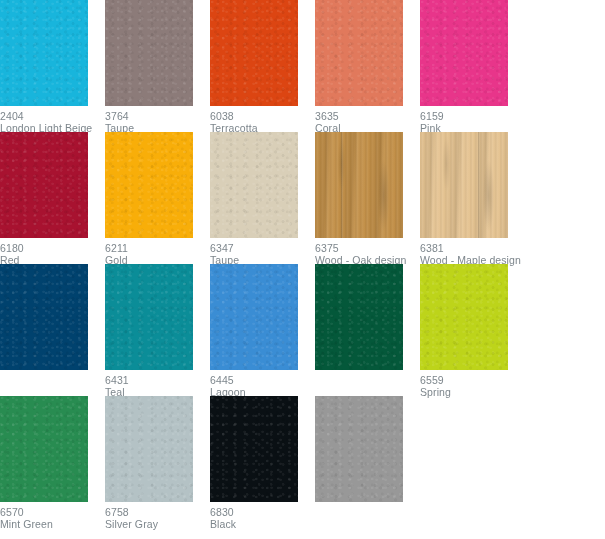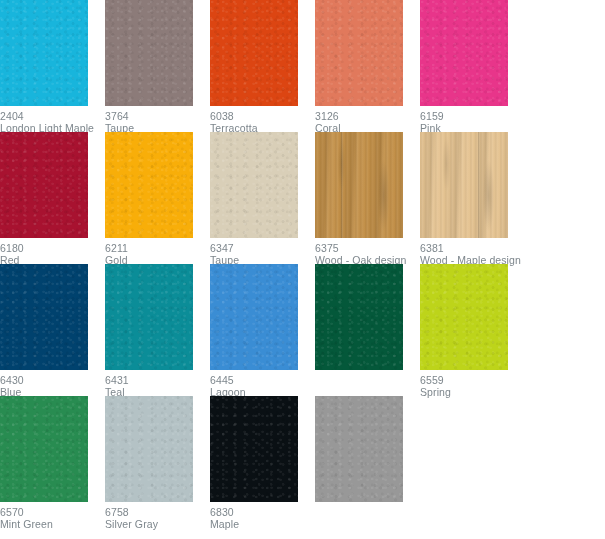--- a/index.html
+++ b/index.html
@@ -96,41 +96,41 @@
   }
 </style>
 </head>
 <body>
 
 <div id="swatch-grid">
     <div class="swatch-cell">
       <div class="swatch-chip grain" style="background: rgb(24, 181, 220);"></div>
       <div class="swatch-label">
         <div class="swatch-code">2404</div>
-        <div class="swatch-name">London Light Maple</div>
+        <div class="swatch-name">London Light Beige</div>
       </div>
     </div>
     <div class="swatch-cell">
       <div class="swatch-chip grain" style="background: rgb(140, 123, 121);"></div>
       <div class="swatch-label">
         <div class="swatch-code">3764</div>
         <div class="swatch-name">Taupe</div>
       </div>
     </div>
     <div class="swatch-cell">
       <div class="swatch-chip grain" style="background: rgb(220, 69, 18);"></div>
       <div class="swatch-label">
         <div class="swatch-code">6038</div>
         <div class="swatch-name">Terracotta</div>
       </div>
     </div>
     <div class="swatch-cell">
       <div class="swatch-chip grain" style="background: rgb(225, 121, 92);"></div>
       <div class="swatch-label">
-        <div class="swatch-code">3126</div>
+        <div class="swatch-code">3635</div>
         <div class="swatch-name">Coral</div>
       </div>
     </div>
     <div class="swatch-cell">
       <div class="swatch-chip grain" style="background: rgb(232, 53, 138);"></div>
       <div class="swatch-label">
         <div class="swatch-code">6159</div>
         <div class="swatch-name">Pink</div>
       </div>
     </div>
@@ -168,24 +168,20 @@
       <div class="swatch-chip wood" style="background: rgb(229, 195, 145);">
         <span class="plank-seam" style="left: 58px;"></span>
       </div>
       <div class="swatch-label">
         <div class="swatch-code">6381</div>
         <div class="swatch-name">Wood - Maple design</div>
       </div>
     </div>
     <div class="swatch-cell">
       <div class="swatch-chip grain" style="background: rgb(0, 66, 110);"></div>
-      <div class="swatch-label">
-        <div class="swatch-code">6430</div>
-        <div class="swatch-name">Blue</div>
-      </div>
     </div>
     <div class="swatch-cell">
       <div class="swatch-chip grain" style="background: rgb(11, 141, 152);"></div>
       <div class="swatch-label">
         <div class="swatch-code">6431</div>
         <div class="swatch-name">Teal</div>
       </div>
     </div>
     <div class="swatch-cell">
       <div class="swatch-chip grain" style="background: rgb(58, 141, 212);"></div>
@@ -215,19 +211,19 @@
       <div class="swatch-chip grain" style="background: rgb(180, 194, 197);"></div>
       <div class="swatch-label">
         <div class="swatch-code">6758</div>
         <div class="swatch-name">Silver Gray</div>
       </div>
     </div>
     <div class="swatch-cell">
       <div class="swatch-chip grain" style="background: rgb(10, 16, 20);"></div>
       <div class="swatch-label">
         <div class="swatch-code">6830</div>
-        <div class="swatch-name">Maple</div>
+        <div class="swatch-name">Black</div>
       </div>
     </div>
     <div class="swatch-cell">
       <div class="swatch-chip grain" style="background: rgb(152, 152, 152);"></div>
     </div>
   </div>
 
 </body></html>

